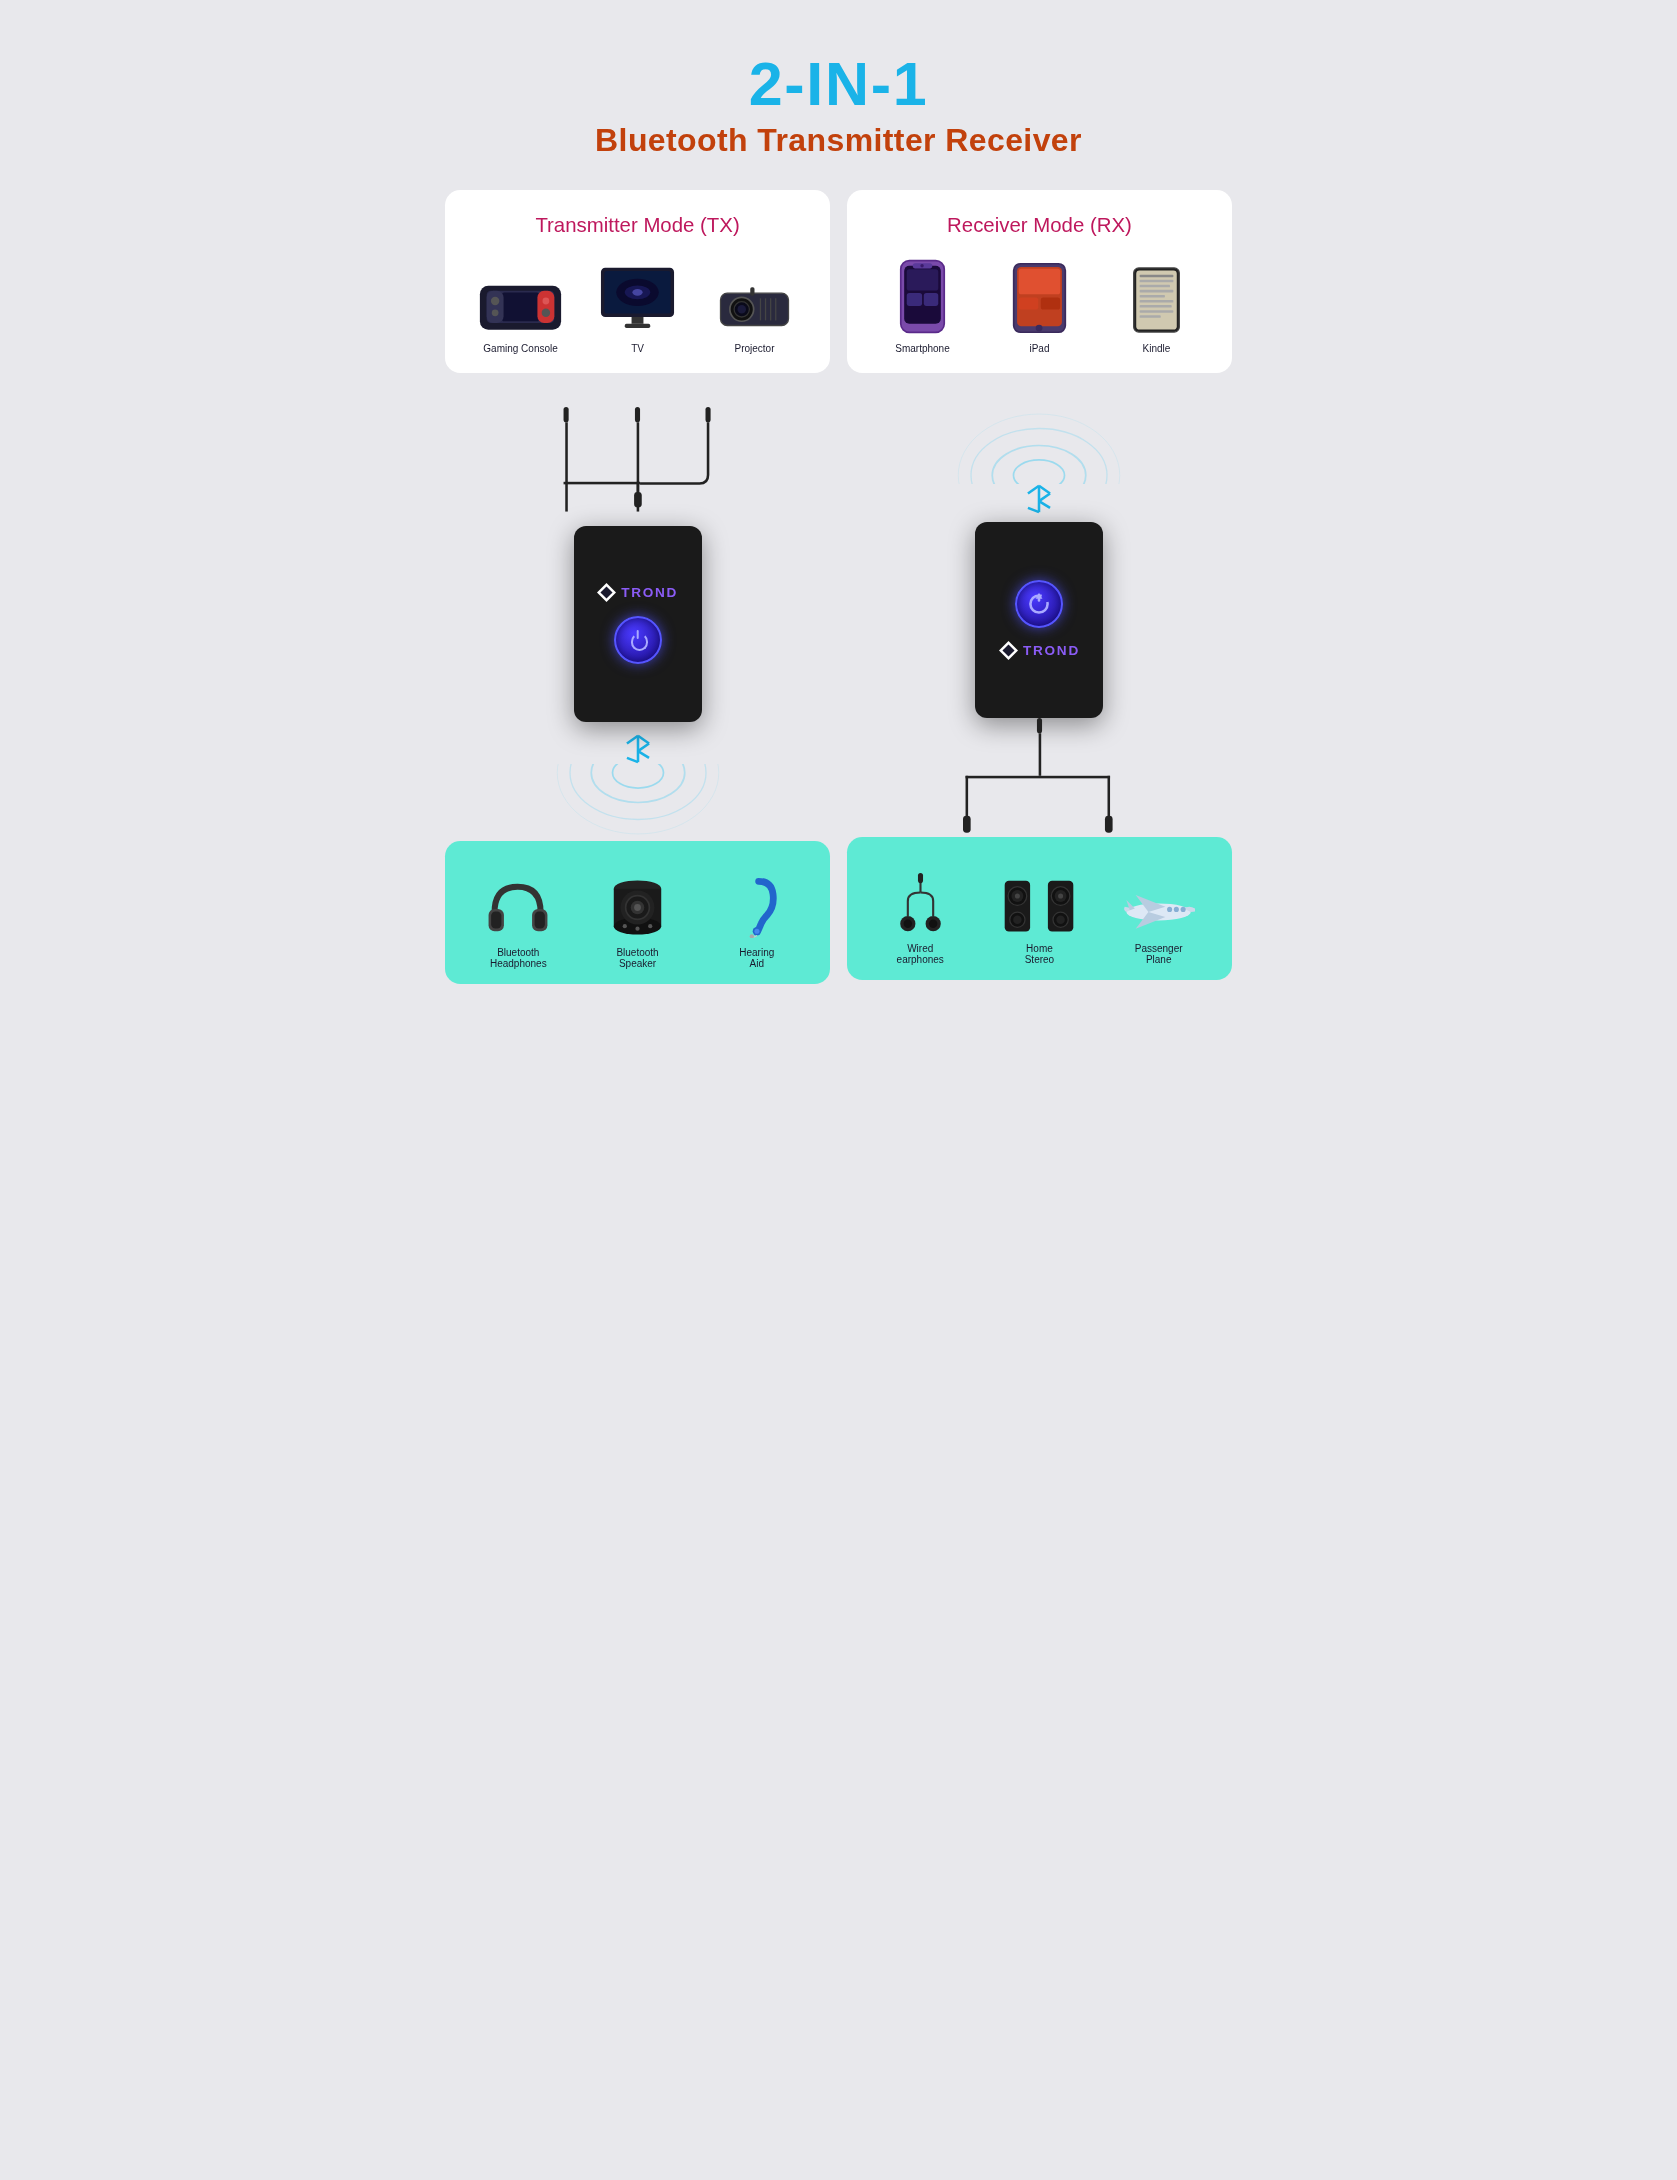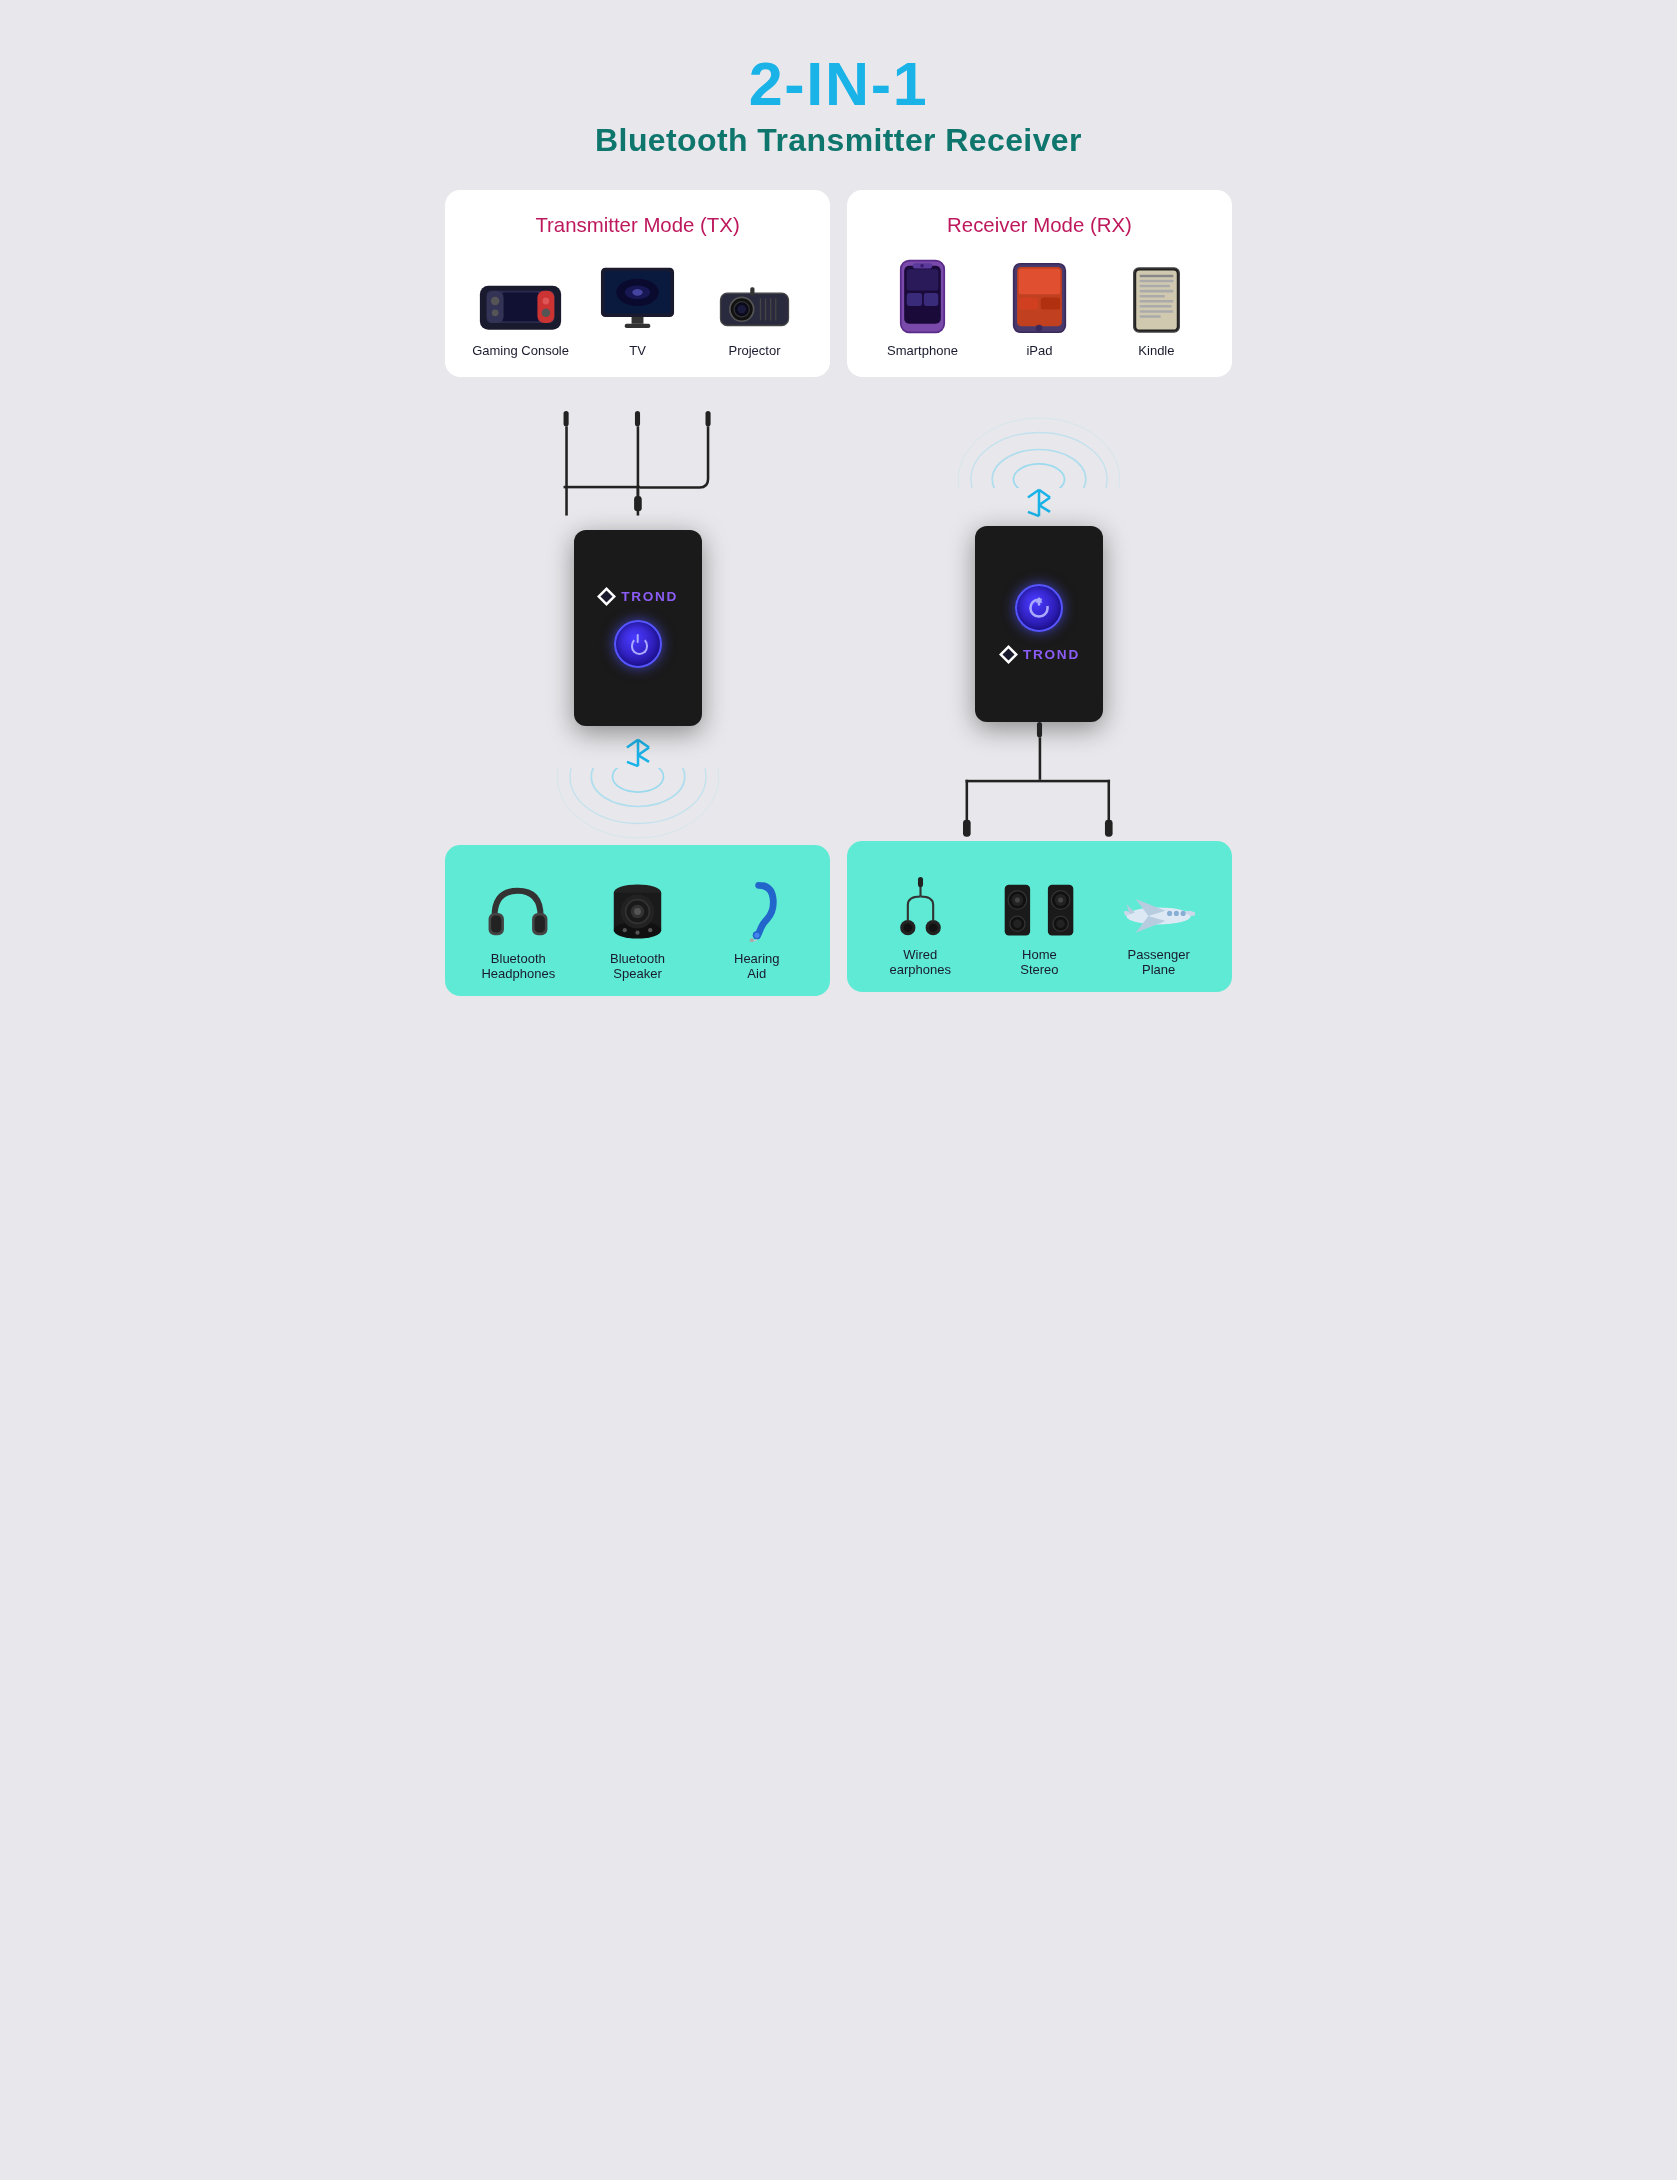--- a/index.html
+++ b/index.html
@@ -25,21 +25,21 @@
       font-size: 61px;
       font-weight: 900;
       color: #1ab3e8;
       line-height: 1;
       margin-bottom: 6.8px;
       letter-spacing: 1.7px;
     }
     .header-subtitle {
       font-size: 32px;
       font-weight: 700;
-      color: #0f766e;
+      color: #c2410c;
       letter-spacing: 0.4px;
     }
 
     
     .two-cols {
       display: flex;
       gap: 17px;
     }
     .col {
       flex: 1;
@@ -71,21 +71,21 @@
       gap: 8.5px;
       flex: 1;
     }
     .device-icon-wrap {
       height: 77px;
       display: flex;
       align-items: flex-end;
       justify-content: center;
     }
     .device-label {
-      font-size: 13px;
+      font-size: 10px;
       font-weight: 500;
       color: #1a1a2e;
       text-align: center;
     }
 
     .device-box {
       width: 128px;
       height: 196px;
       background: #1a1a1a;
       border-radius: 12px;

